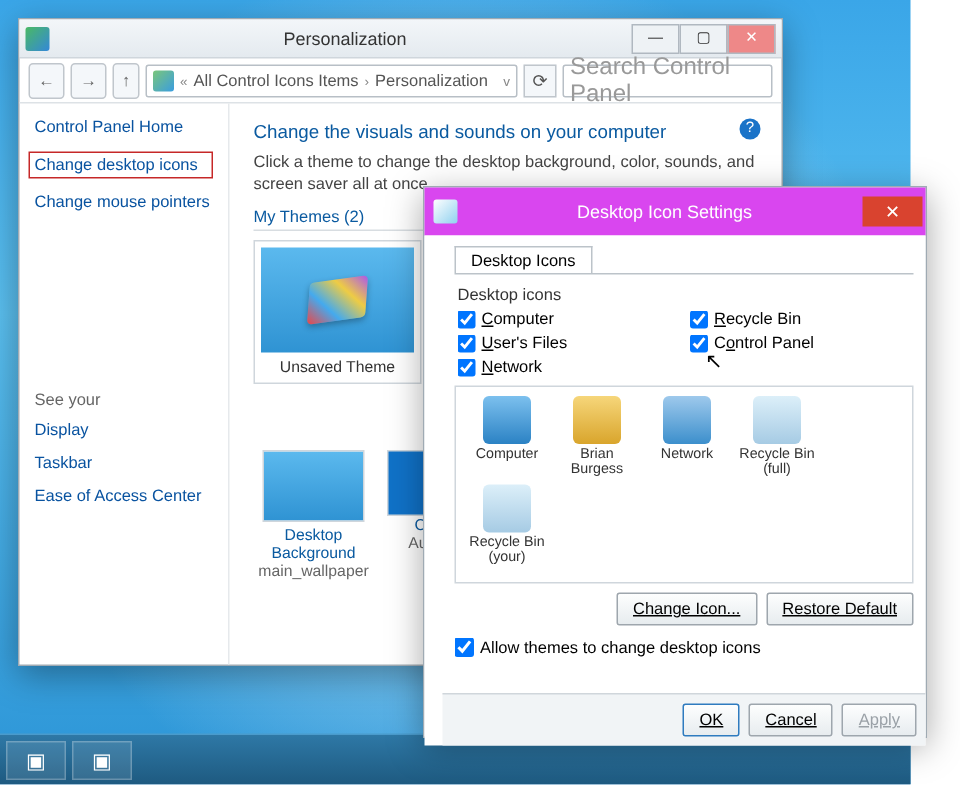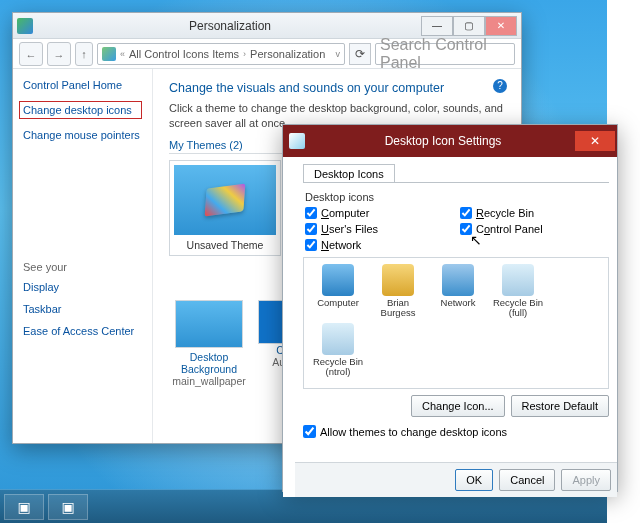--- a/index.html
+++ b/index.html
@@ -39,21 +39,21 @@
   .theme-tile .fan { width:38px; height:28px; background:linear-gradient(45deg,#e44,#4ae,#ec4,#a5e); transform:skew(-12deg) rotate(-8deg); border-radius:3px; box-shadow:0 2px 4px rgba(0,0,0,.3);}
   .theme-tile .cap { font-size:10.5px; color:#333; margin-top:4px;}
   .bg-tile { display:inline-block; width:80px; text-align:center; font-size:10.5px; margin-top:44px;}
   .bg-tile .img { width:68px; height:48px; margin:0 auto; background:linear-gradient(#5bb9ee,#2f93d3); border:1px solid #cfd6dc;}
   .bg-tile .lbl { color:#0a5aa0; margin-top:3px;}
   .bg-tile .sub2 { color:#666;}
   .bg-tile2 { display:inline-block; width:56px; text-align:center; font-size:10.5px; margin-top:44px; vertical-align:top;}
   .bg-tile2 .swatch { width:44px; height:44px; margin:0 auto; background:#1072c8; border:1px solid #cfd6dc;}
 
   .dlg { left:282px; top:124px; width:336px; height:368px; z-index:5;}
-  .dlg-title { height:26px; background:#7f1d1d; color:#fff; display:flex; align-items:center; padding:16px 6px; font-size:12px;}
+  .dlg-title { height:26px; background:#d946ef; color:#fff; display:flex; align-items:center; padding:16px 6px; font-size:12px;}
   .dlg-title .di { width:16px; height:16px; background:linear-gradient(135deg,#fff,#8fd1ef); border-radius:2px; margin-right:6px;}
   .dlg-title .dt { flex:1; text-align:center;}
   .dlg-title .dx { width:40px; height:20px; background:#d9432f; color:#fff; text-align:center; line-height:20px; font-size:12px; margin-right:-4px;}
   .dlg-body { padding:6px 8px 8px 20px; font-size:11px; background:#fff; height:calc(100% - 26px); display:flex; flex-direction:column;}
   .tab { display:inline-block; border:1px solid #bcc3c9; border-bottom:none; padding:3px 10px 2px; background:#fff; position:relative; top:1px; z-index:2; font-size:11px;}
   .tabbar { border-bottom:1px solid #bcc3c9; height:20px;}
   .group-lbl { margin:8px 0 4px 2px; color:#333;}
   .chkgrid { display:grid; grid-template-columns:1fr 1fr; gap:4px 8px; padding:0 2px; margin-bottom:6px;}
   .chk { display:flex; align-items:center; gap:4px;}
   .chk input { width:12px; height:12px;}
@@ -62,21 +62,21 @@
   .iconbox { border:1px solid #cfd6dc; height:132px; padding:6px; overflow:hidden;}
   .iconrow { display:flex; flex-wrap:wrap; gap:4px;}
   .ic { width:56px; text-align:center;}
   .ic .gl { width:32px; height:32px; margin:0 auto 2px; border-radius:4px;}
   .ic .cap { font-size:9.5px; line-height:1.1; color:#333;}
   .gl-comp { background:linear-gradient(#7cc0ee,#2b82c4);}
   .gl-user { background:linear-gradient(#f6d67a,#d9a52c);}
   .gl-net { background:linear-gradient(#9ec9ec,#3c8fcc);}
   .gl-rb  { background:linear-gradient(#dceff9,#a6cbe4);}
   .btnrow { display:flex; justify-content:flex-end; gap:6px; margin-top:6px;}
-  .btn { height:22px; padding:0 10px; border:1px solid #9ea6ad; background:linear-gradient(#fdfefe,#e7ecef); font-size:11px; line-height:20px; border-radius:2px;}
+  .btn { height:22px; padding:0 10px; border:1px solid #9ea6ad; background:linear-gradient(#fdfefe,#e7ecef); font-size:11px; line-height:20px; border-radius:2px;text-decoration:underline;}
   .btn.dis { color:#9aa1a7;}
   .chk-bottom { margin-top:8px; display:flex; align-items:center; gap:4px;}
   .dlg-ftr { border-top:1px solid #d0d6db; background:#f1f4f6; padding:6px; display:flex; justify-content:flex-end; gap:6px; margin:auto -8px -8px -8px;}
   .watermark { position:absolute; right:14px; bottom:40px; color:rgba(255,255,255,.8); font-style:italic; font-size:16px; font-family:Georgia,serif; text-shadow:0 1px 2px rgba(0,0,0,.3);}
 </style>
 </head>
 <body>
 
 <div class="desktop">
 
@@ -191,21 +191,21 @@
           <div class="ic">
               <div class="gl gl-net"></div>
               <div class="cap">Network</div>
             </div>
           <div class="ic">
               <div class="gl gl-rb"></div>
               <div class="cap">Recycle Bin (full)</div>
             </div>
           <div class="ic">
               <div class="gl gl-rb"></div>
-              <div class="cap">Recycle Bin (ntrol)</div>
+              <div class="cap">Recycle Bin (your)</div>
             </div>
         </div>
       </div>
       <div class="btnrow">
         <button class="btn">Change Icon...</button>
         <button class="btn">Restore Default</button>
       </div>
       <label class="chk-bottom">
         <input type="checkbox" checked="" style="">
         <span>Allow themes to change desktop icons</span>

